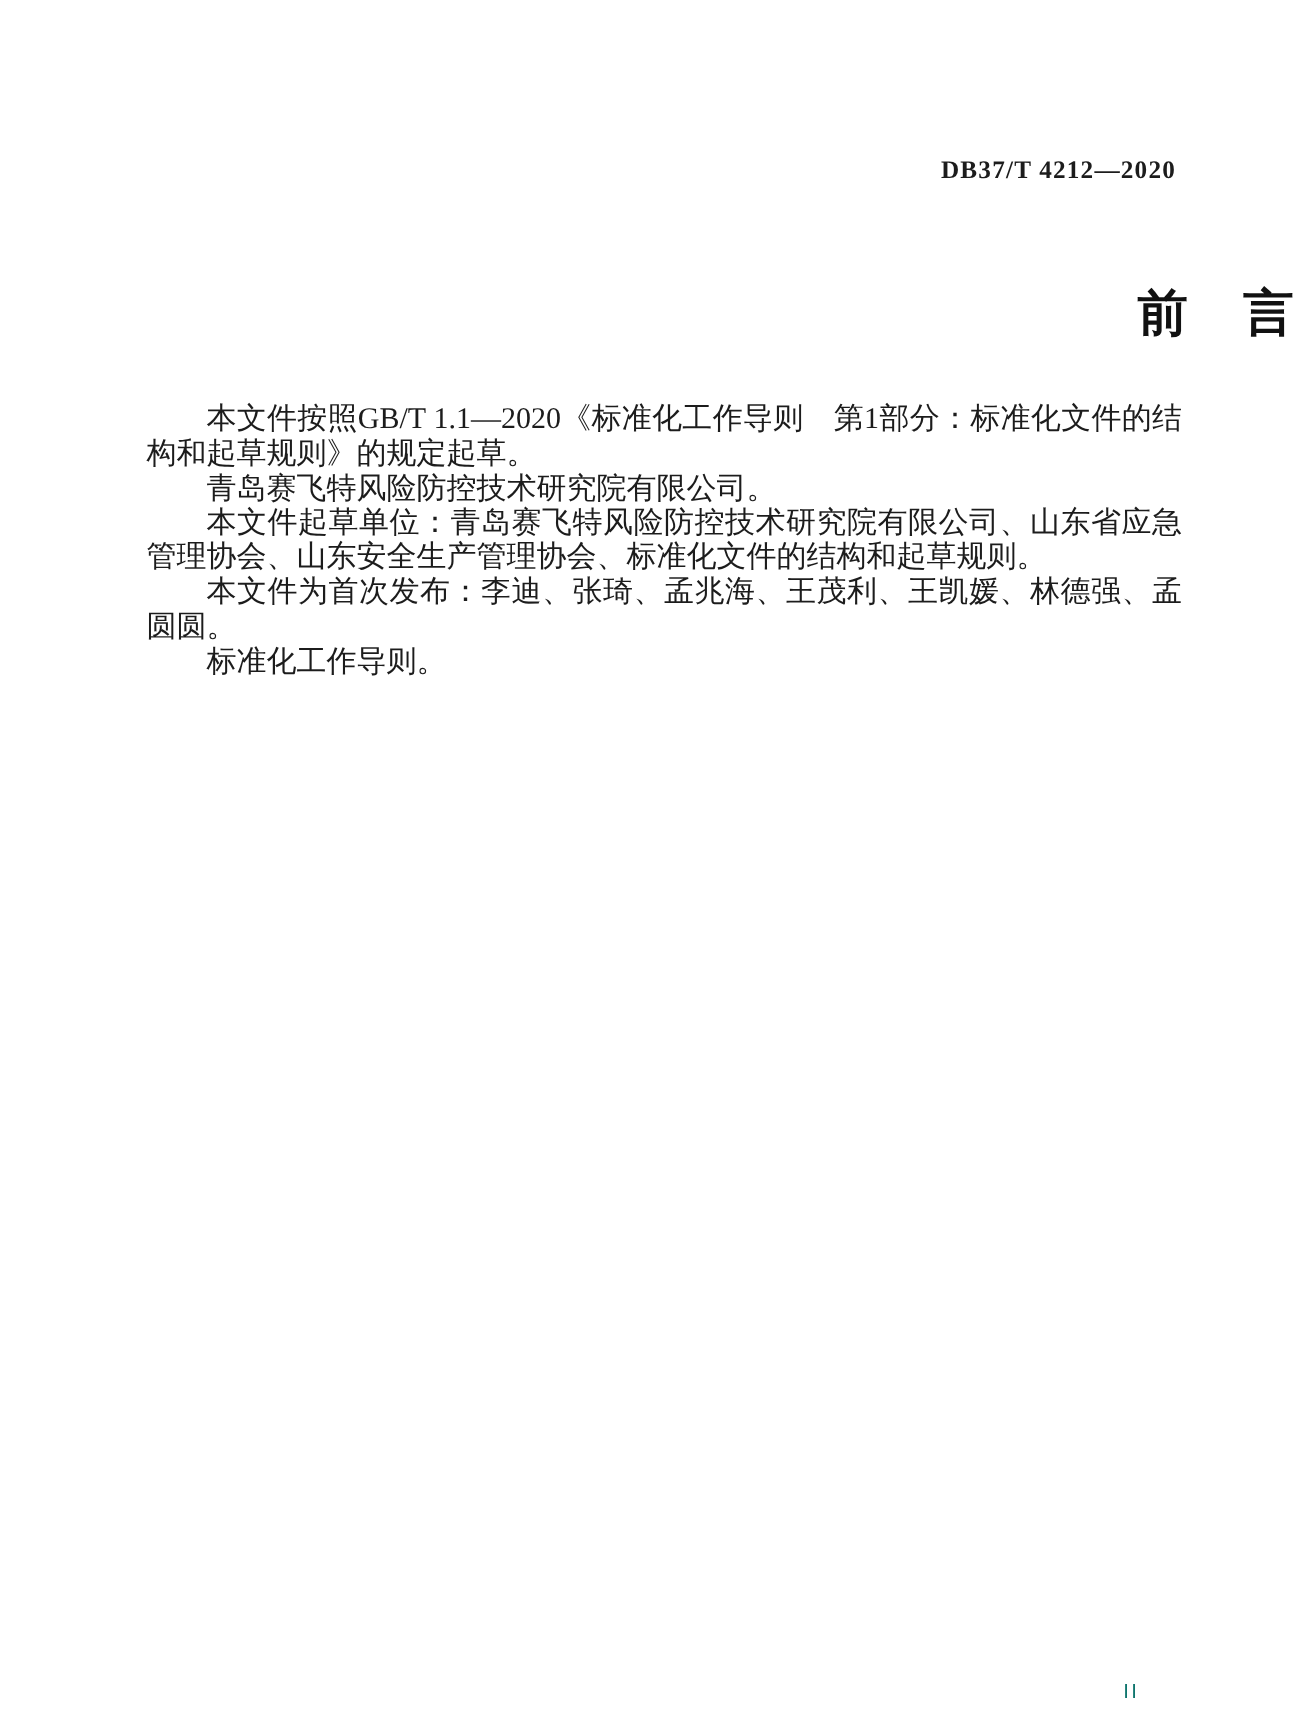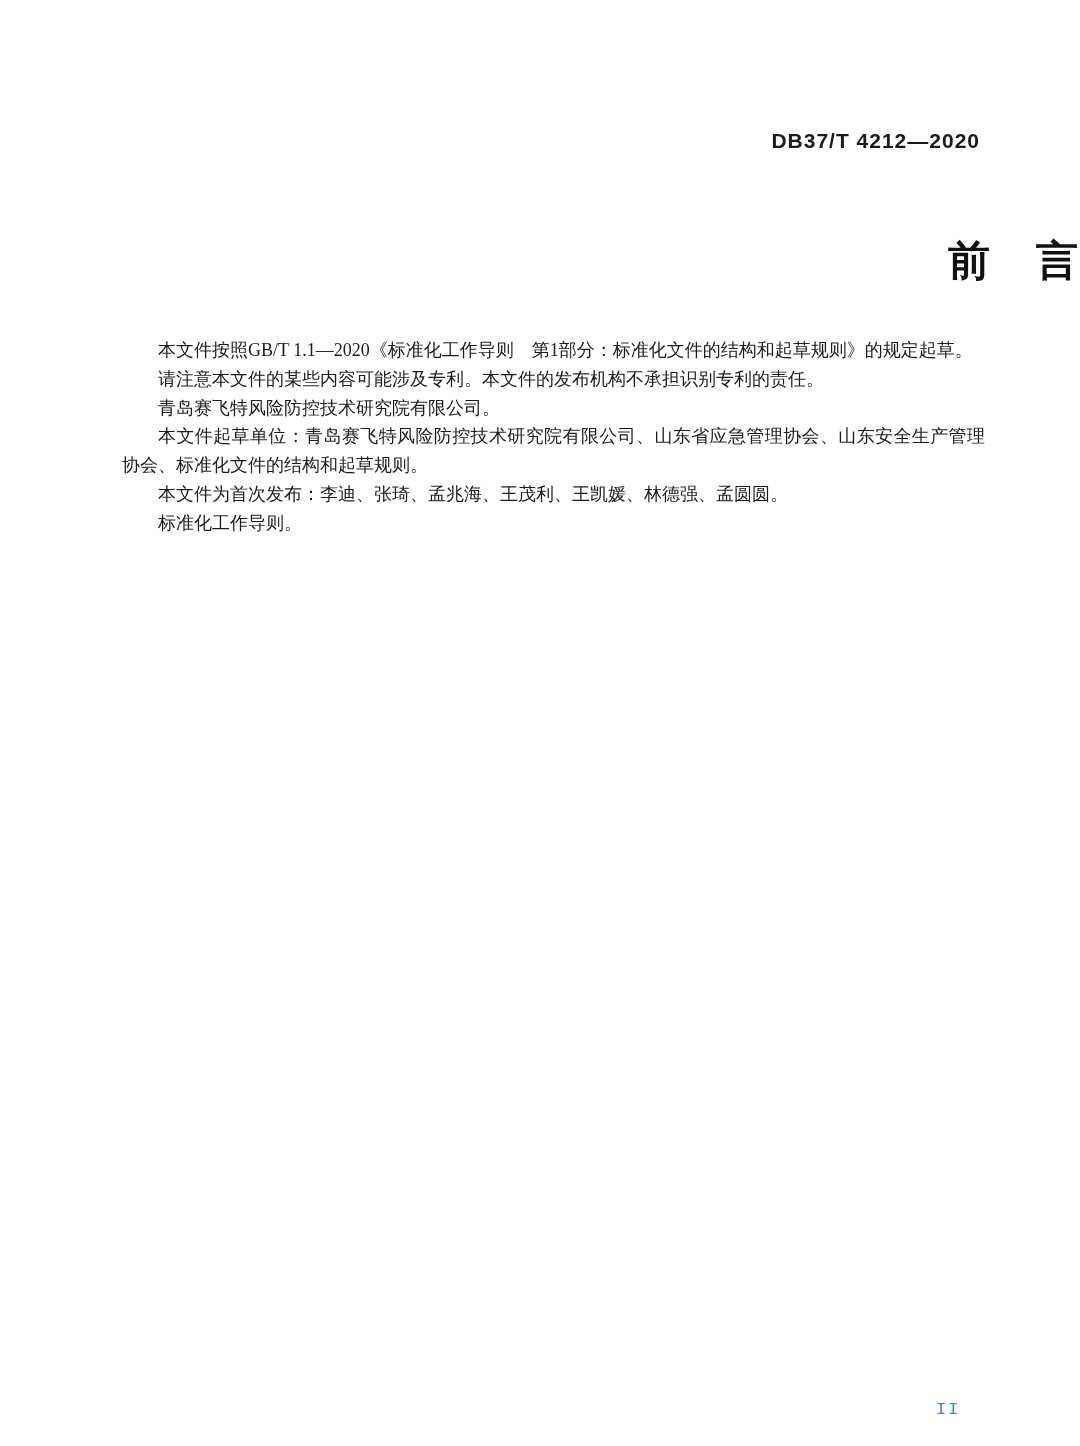--- a/index.html
+++ b/index.html
@@ -13,21 +13,21 @@
     height: 1446px;
     background: #ffffff;
     overflow: hidden;
     color: #1c1c1c;
     font-family: "Liberation Serif", "DejaVu Serif", serif;
   }
   .doc-number {
     position: absolute;
     top: 129px;
     right: 100px;
-    font-family: Liberation Sans, sans-serif;
+    font-family: Liberation Serif, serif;
     font-weight: 700;
     font-size: 21px;
     letter-spacing: 1px;
     color: #1c1c1c;
     white-space: nowrap;
   }
   .page-title {
     position: absolute;
     top: 233px;
     left: 0;
@@ -37,52 +37,51 @@
     font-weight: 700;
     font-size: 42px;
     letter-spacing: 2px;
     color: #111111;
   }
   .body-text {
     position: absolute;
     top: 336px;
     left: 122px;
     width: 863px;
-    font-size: 18px;
+    font-size: 25px;
     line-height: 28.8px;
     text-align: justify;
     color: #1c1c1c;
   }
   .body-text p {
     margin: 0;
     padding: 0;
     text-indent: 2em;
   }
   .page-number {
     position: absolute;
     top: 1400px;
     left: 936px;
     font-size: 17px;
     letter-spacing: 2px;
-    color: #3b82f6;
-    font-family: Liberation Mono, monospace;
+    color: #0f766e;
+    font-family: Liberation Sans, sans-serif;
   }
 </style>
 </head>
 <body>
 
 <div class="page">
 
   <div class="doc-number">DB37/T 4212—2020</div>
 
   <div class="page-title">前　言</div>
 
   <div class="body-text">
     <p>本文件按照GB/T 1.1—2020《标准化工作导则　第1部分：标准化文件的结构和起草规则》的规定起草。</p>
-    <p>请注意本文件的某些内容可能涉及专利。本文件的发布机构不承担识别专利的责任。</p>
     <p>青岛赛飞特风险防控技术研究院有限公司。</p>
     <p>本文件起草单位：青岛赛飞特风险防控技术研究院有限公司、山东省应急管理协会、山东安全生产管理协会、标准化文件的结构和起草规则。</p>
     <p>本文件为首次发布：李迪、张琦、孟兆海、王茂利、王凯媛、林德强、孟圆圆。</p>
     <p>标准化工作导则。</p>
   </div>
 
   <div class="page-number">II</div>
 
 </div>
 

